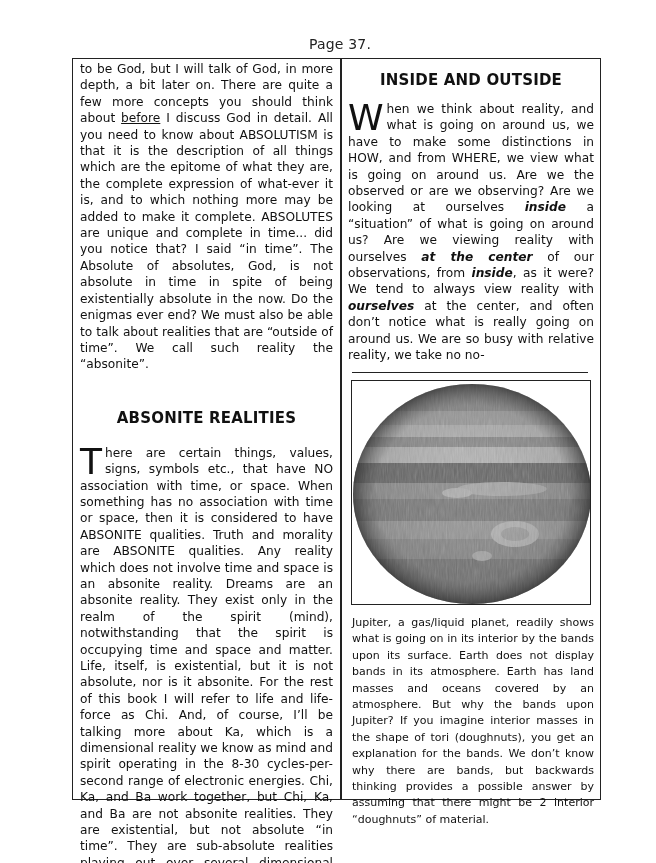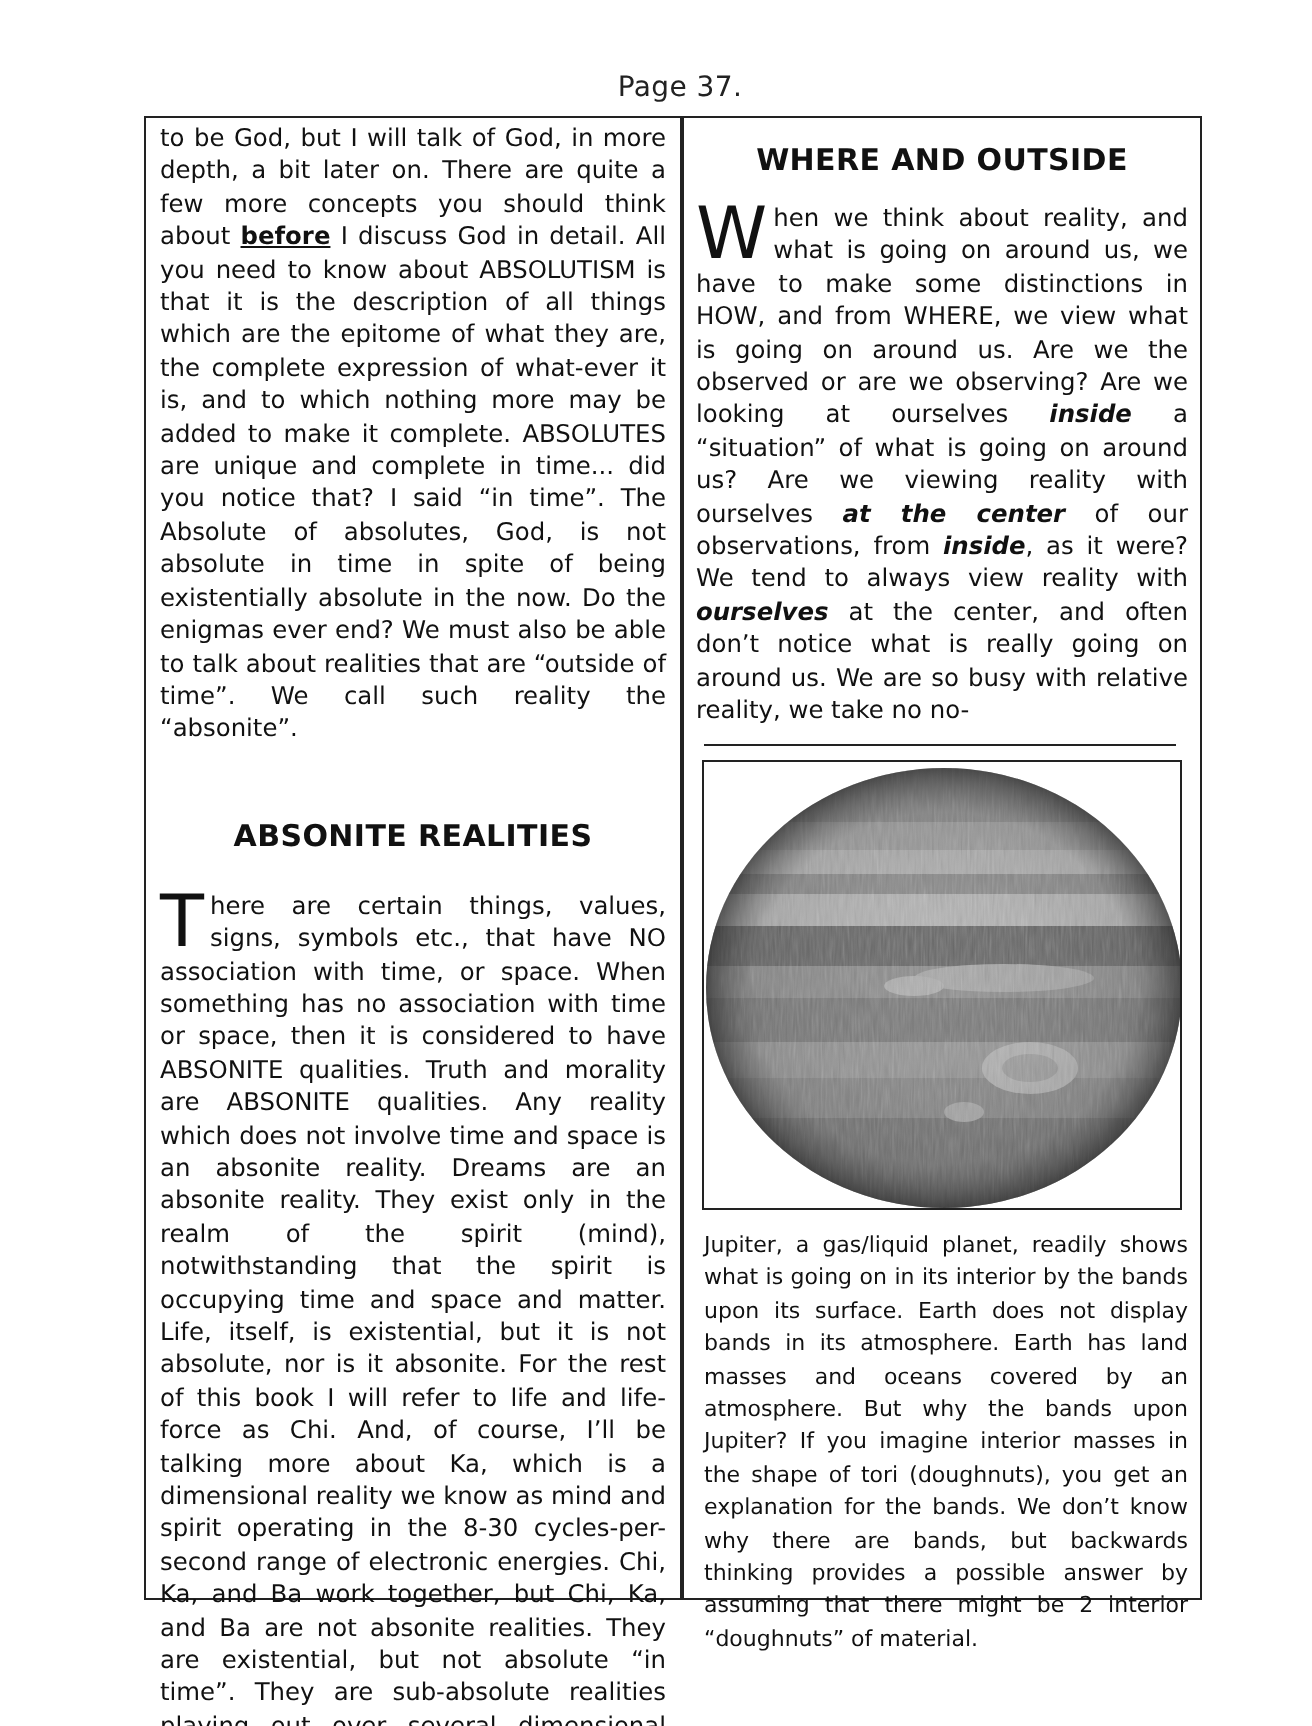--- a/index.html
+++ b/index.html
@@ -16,41 +16,41 @@
   h2 { margin: 0; font-family: "DejaVu Sans", sans-serif; font-weight: bold;
        font-size: 15px; text-align: center; letter-spacing: 0.2px; }
   .h-absonite { margin-top: 36px; margin-bottom: 18px; }
   .h-inside { margin-top: 10px; margin-bottom: 12px; }
   .dropcap { float: left; font-size: 36px; line-height: 30px; margin: 2px 3px -2px 0;
              font-weight: normal; color: #111; }
   .hr { height: 1.5px; background: #222; margin: 8px 0 0 4px; width: 236px; }
   .img-box { width: 240px; height: 225px; margin: 7px 0 0 3px; border: 1.2px solid #222;
              box-sizing: border-box; position: relative; overflow: hidden; background: #fff; }
   .caption { margin-top: 10px; font-size: 11px; line-height: 16.4px; padding-left: 4px; }
-  u { text-decoration: underline; font-weight: bold; }
+  u { text-decoration: underline; }
   b { font-weight: bold; font-style: italic; }
 </style>
 </head>
 <body>
 
 <div class="page-num">Page 37.</div>
 
 <div class="frame"></div>
 <div class="divider"></div>
 
 <div class="col-left">
   <p><span>to be God, but I will talk of God, in more depth, a bit later on.  There are quite a few more concepts you should think about </span><u>before</u><span> I discuss God in detail.  All you need to know about ABSOLUTISM is that it  is the description of all things which are the epitome of what  they are, the complete expression of what-ever it is, and to which nothing more may be added to make it complete.  ABSOLUTES are unique and complete in time... did you notice that?  I said “in time”.  The Absolute of absolutes, God, is not  absolute in time in spite of being existentially absolute in the now.  Do the enigmas ever end?  We must also be able to talk about realities  that  are “outside of time”.  We call such reality the “absonite”.</span></p>
 
   <h2 class="h-absonite">ABSONITE REALITIES</h2>
 
   <p><span class="dropcap">T</span><span>here are certain things, values, signs, symbols etc., that have NO association with time, or space.  When something has no association with time or space, then it is considered to have ABSONITE qualities.  Truth and morality are ABSONITE qualities.  Any reality which does not involve time and space is an absonite reality.  Dreams are an absonite reality.  They exist  only in the realm of the spirit (mind), notwithstanding that the spirit is occupying time and space and matter.  Life, itself, is existential, but it is not absolute, nor is it absonite.  For the rest of this book I will refer to life and life-force as Chi.  And, of course, I’ll be talking more about Ka, which is a dimensional reality we know as mind and spirit operating in the 8-30 cycles-per-second range of electronic energies.  Chi, Ka, and Ba work together, but Chi, Ka, and Ba are not absonite realities.  They are existential, but not absolute “in time”.  They are sub-absolute realities playing out  over several dimensional levels of the ABSOLUTE.  Absonite reality can be considered a dimensional reality, unto itself, and thus absonite realities  are also  sub-absolute realities.</span></p>
 </div>
 
 <div class="col-right">
-  <h2 class="h-inside">WHERE AND OUTSIDE</h2>
+  <h2 class="h-inside">INSIDE AND OUTSIDE</h2>
 
   <p><span class="dropcap">W</span><span>hen we think about  reality, and what is going on around us, we have to make some distinctions in HOW, and  from WHERE, we view what  is going on around us.  Are we the observed or are we observing?  Are we looking at ourselves </span><b>inside</b><span> a “situation” of what is going on around us? Are we viewing reality with ourselves </span><b>at the center</b><span> of our observations, from </span><b>inside</b><span>, as it were?  We tend to always view reality with </span><b>ourselves</b><span> at the center,  and often don’t notice what is really going on around us.     We are so busy with relative reality, we take no no-</span></p>
 
   <div class="hr"></div>
 
   <div class="img-box">
     <svg width="238" height="223" viewBox="0 0 238 223">
       <defs>
         <radialGradient id="limb" cx="50%" cy="50%" r="50%">
           <stop offset="0%" stop-color="#9a9a9a" stop-opacity="0"></stop>

